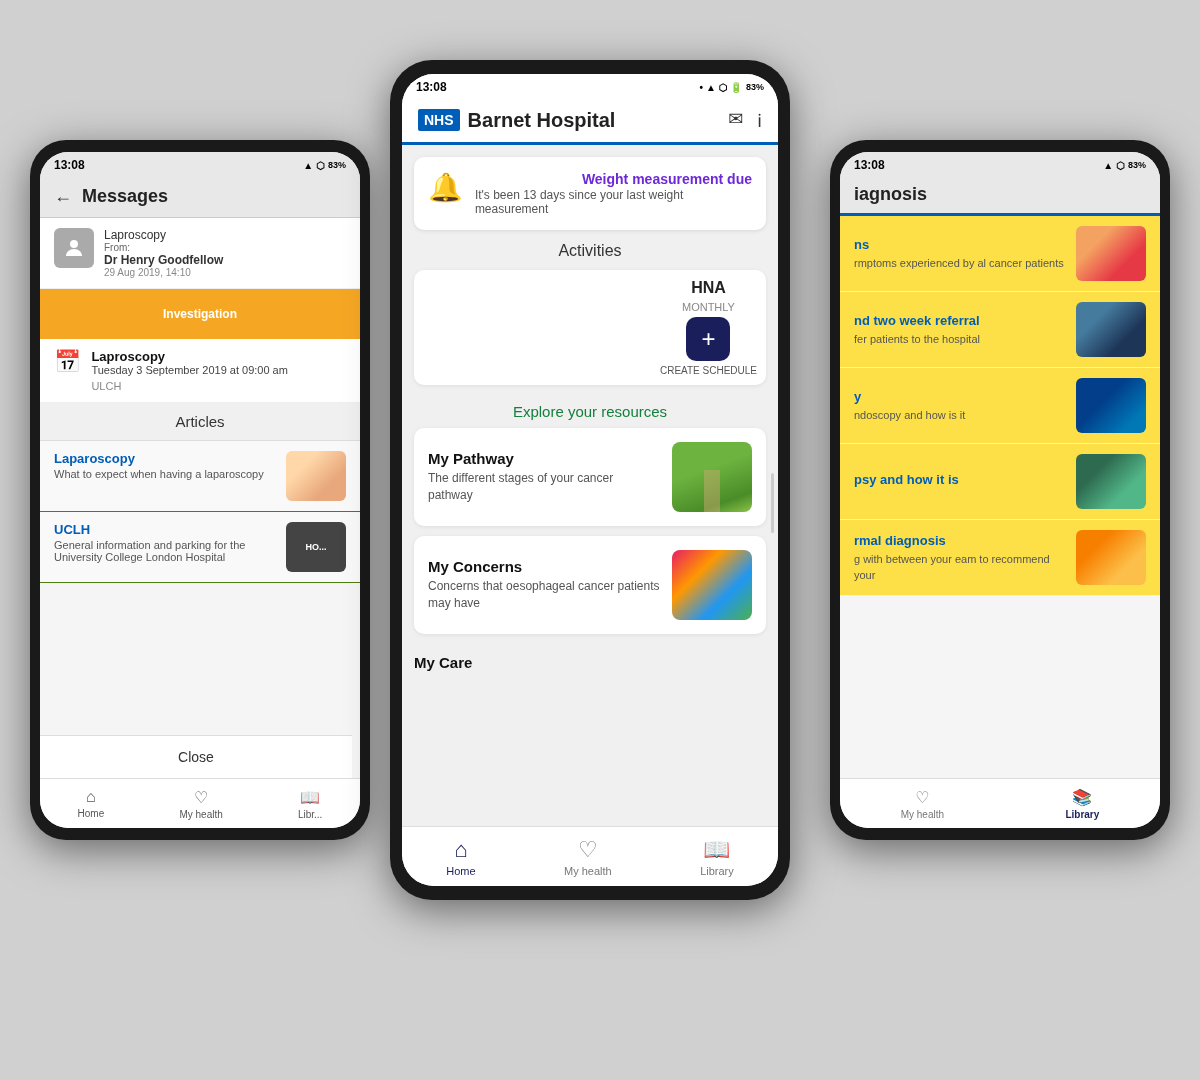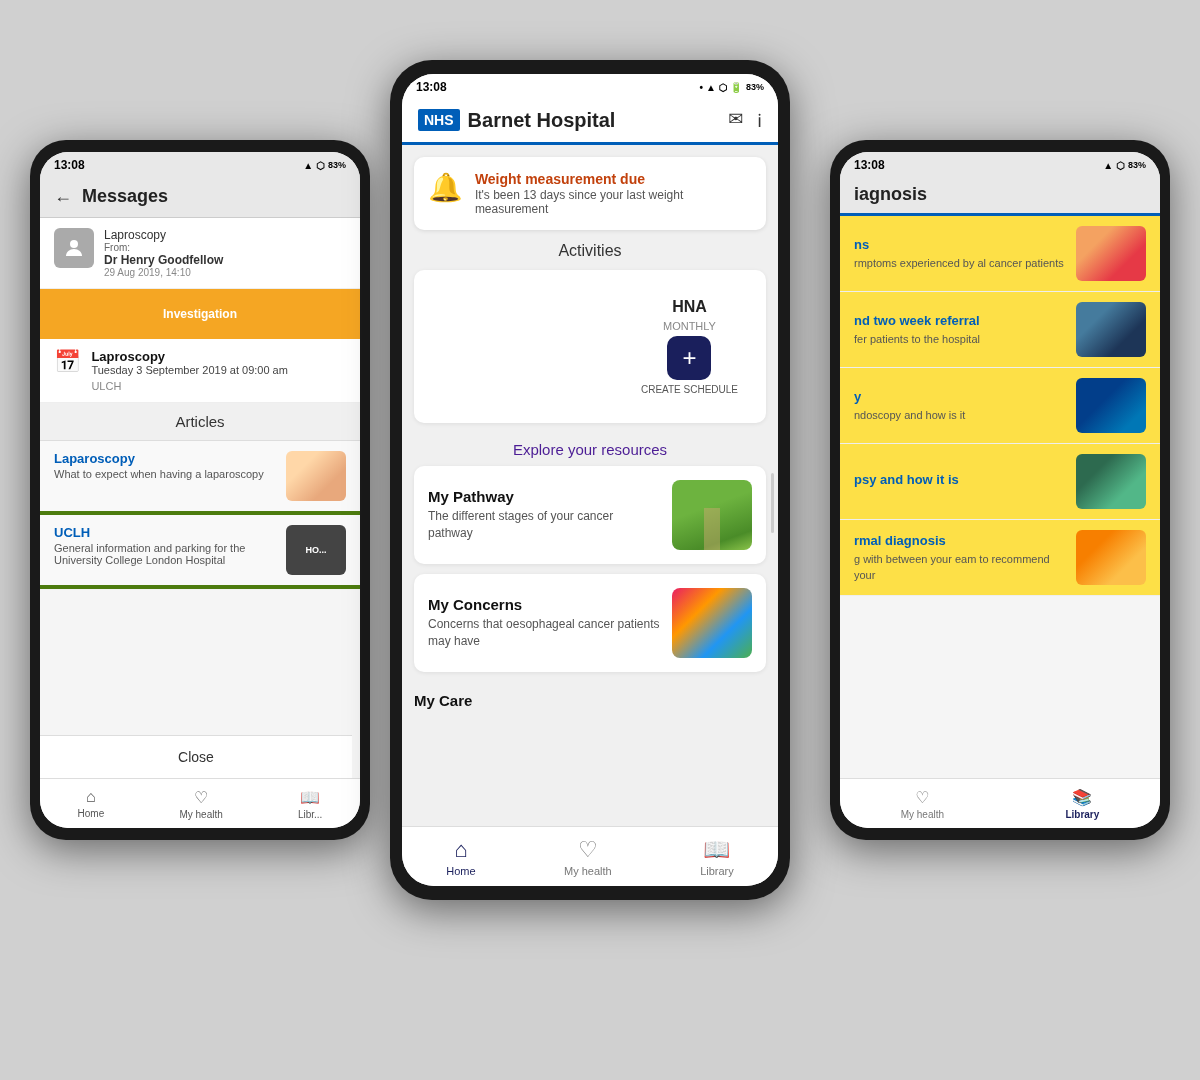--- a/index.html
+++ b/index.html
@@ -169,21 +169,21 @@
       font-size: 15px;
       font-weight: 500;
       color: #333;
       background: #f0f0f0;
       border-bottom: 1px solid #ddd;
     }
 
     .article-item {
       display: flex;
       background: #f9f9f9;
-      border-bottom: 4px solid #4d7c0f;
+      border-bottom: 1px solid #4d7c0f;
       padding: 10px 14px;
       gap: 10px;
     }
     .article-text { flex: 1; }
     .article-title { font-size: 13px; font-weight: 700; color: #005eb8; }
     .article-desc { font-size: 11px; color: #555; margin-top: 2px; }
     .article-img {
       width: 60px;
       height: 50px;
       border-radius: 6px;
@@ -259,38 +259,38 @@
       display: flex;
       align-items: flex-start;
       gap: 12px;
       box-shadow: 0 1px 4px rgba(0,0,0,0.1);
     }
     .bell-icon {
       font-size: 28px;
       color: #f5a623;
       flex-shrink: 0;
     }
-    .alert-title { font-size: 14px; font-weight: 700; color: #c2410c; }
+    .alert-title { font-size: 14px; font-weight: 700; color: #6d28d9; text-align: right; }
     .alert-desc { font-size: 12px; color: #555; margin-top: 1px; }
 
     .section-heading {
       text-align: center;
       font-size: 16px;
       color: #333;
       font-weight: 400;
       margin: 6px 0 10px;
     }
 
     .activities-area {
       padding: 0 12px 10px;
     }
     .hna-card {
       background: #fff;
       border-radius: 10px;
-      padding: 28px;
+      padding: 9px;
       display: flex;
       align-items: flex-start;
       justify-content: flex-end;
       box-shadow: 0 1px 4px rgba(0,0,0,0.08);
       min-height: 110px;
     }
     .hna-right {
       display: flex;
       flex-direction: column;
       align-items: center;
@@ -307,21 +307,21 @@
       align-items: center;
       justify-content: center;
       font-size: 24px;
       color: #fff;
     }
     .hna-create { font-size: 10px; color: #555; }
 
     .explore-heading {
       text-align: center;
       font-size: 15px;
-      color: #4c1d95;
+      color: #15803d;
       font-weight: 400;
       margin: 8px 0 8px;
     }
 
     .resource-card {
       background: #fff;
       margin: 0 12px 10px;
       border-radius: 10px;
       padding: 14px;
       display: flex;

